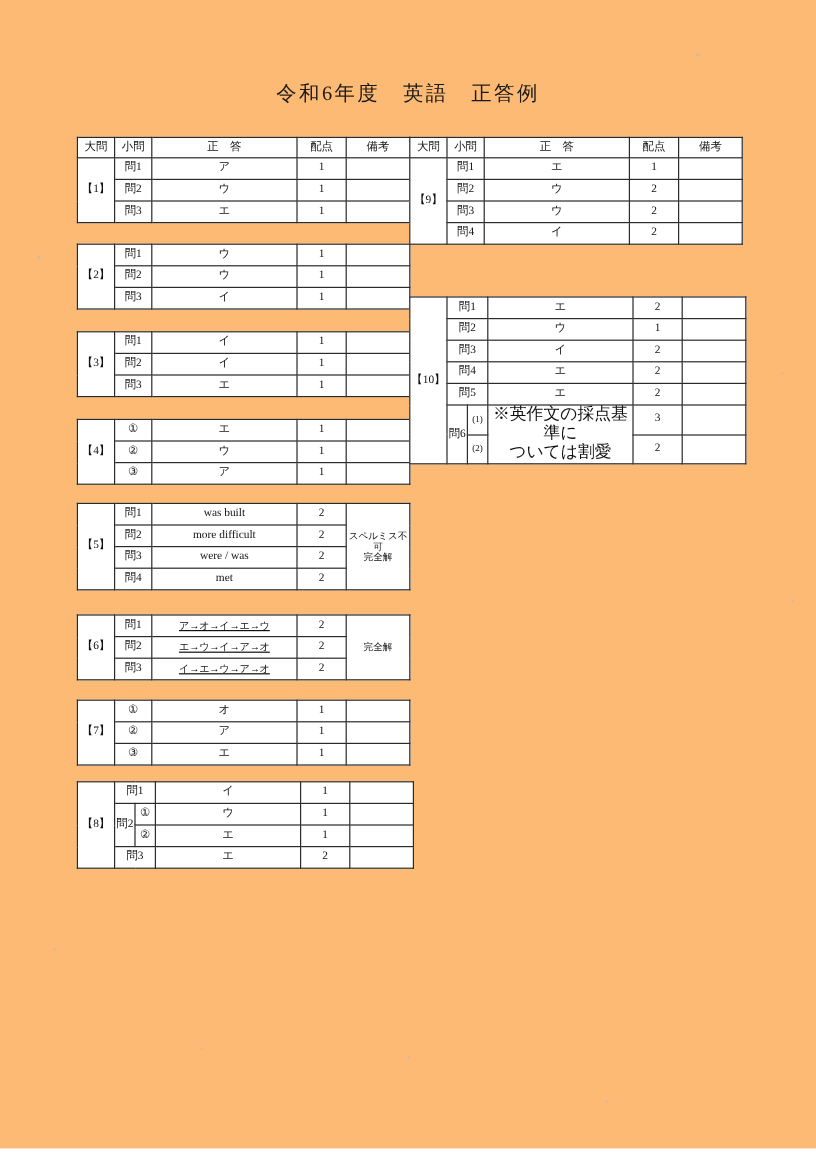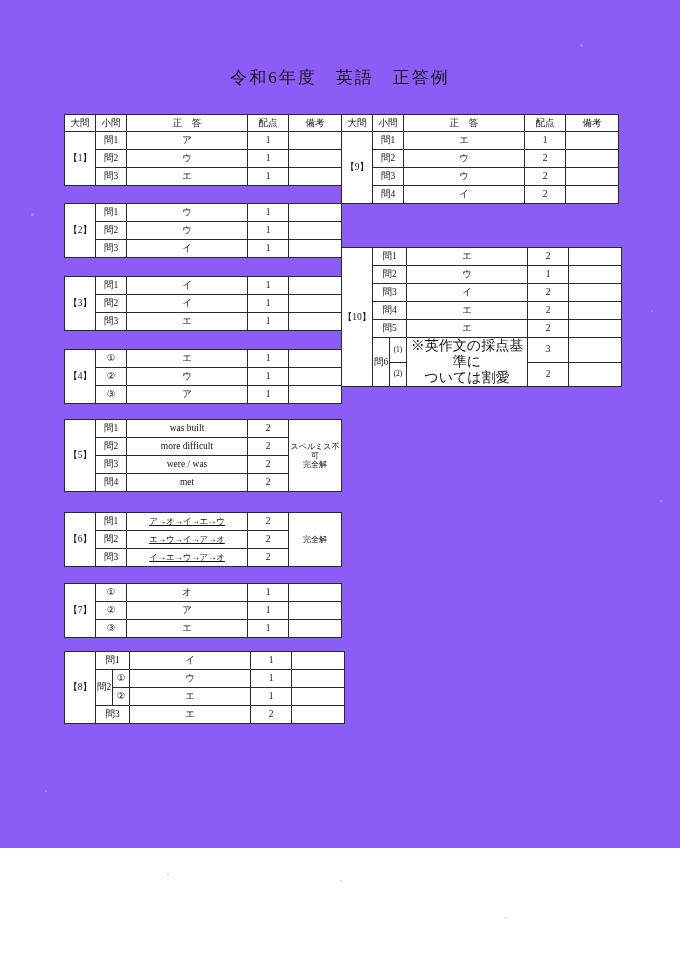--- a/index.html
+++ b/index.html
@@ -11,22 +11,22 @@
     height: 961px;
     background: #ffffff;
     font-family: "Liberation Sans", sans-serif;
     color: #111111;
     position: relative;
     overflow: hidden;
   }
   .page {
     position: relative;
     width: 680px;
-    height: 848px;
-    background: #8b5cf6;
+    height: 957px;
+    background: #fdba74;
   }
   
   .speck {
     position: absolute;
     background: #b9b9b9;
     border-radius: 50%;
     opacity: .55;
   }
   .title {
     position: absolute;

